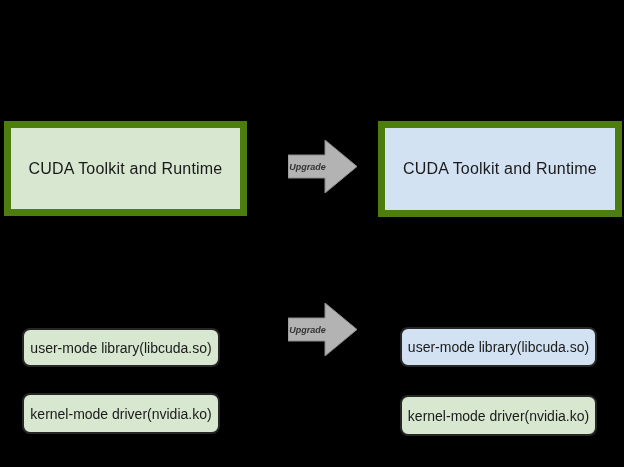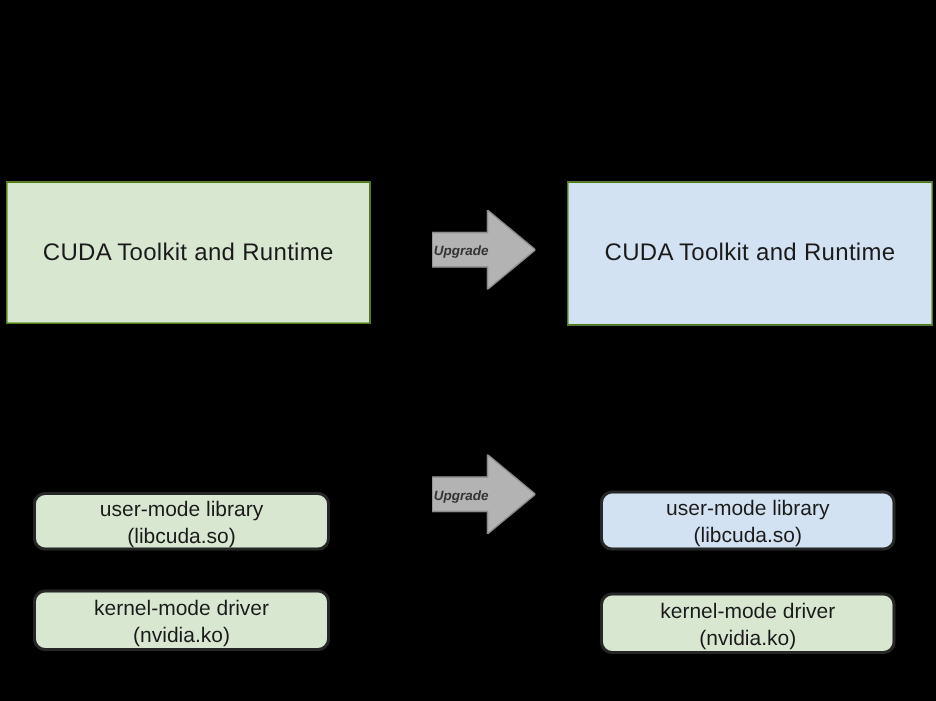--- a/index.html
+++ b/index.html
@@ -11,37 +11,37 @@
     position: relative;
     width: 624px;
     height: 467px;
     background: #000000;
     overflow: hidden;
     font-family: "Liberation Sans", "DejaVu Sans", sans-serif;
   }
   .box {
     position: absolute;
     box-sizing: border-box;
-    border: 1px solid #4d7c0f;
+    border: 7px solid #4d7c0f;
     display: flex;
     align-items: center;
     justify-content: center;
     text-align: center;
   }
   .toolkit-box {
     font-size: 16px;
     color: #1a1a1a;
     letter-spacing: 0.2px;
   }
   .toolkit-left  { left: 4px;   top: 121px; width: 243px; height: 95px; }
   .toolkit-right { left: 378px; top: 121px; width: 244px; height: 96px; }
   .small-box {
     border: 2px solid #262626;
     border-radius: 8px;
-    flex-direction: column;
+    flex-direction: row;
     font-size: 14px;
     line-height: 18px;
     color: #1a1a1a;
   }
   .user-left    { left: 22px;  top: 328px; width: 198px; height: 39px; }
   .kernel-left  { left: 22px;  top: 393px; width: 198px; height: 41px; }
   .user-right   { left: 400px; top: 327px; width: 197px; height: 40px; }
   .kernel-right { left: 400px; top: 395px; width: 197px; height: 41px; }
   .arrow {
     position: absolute;

